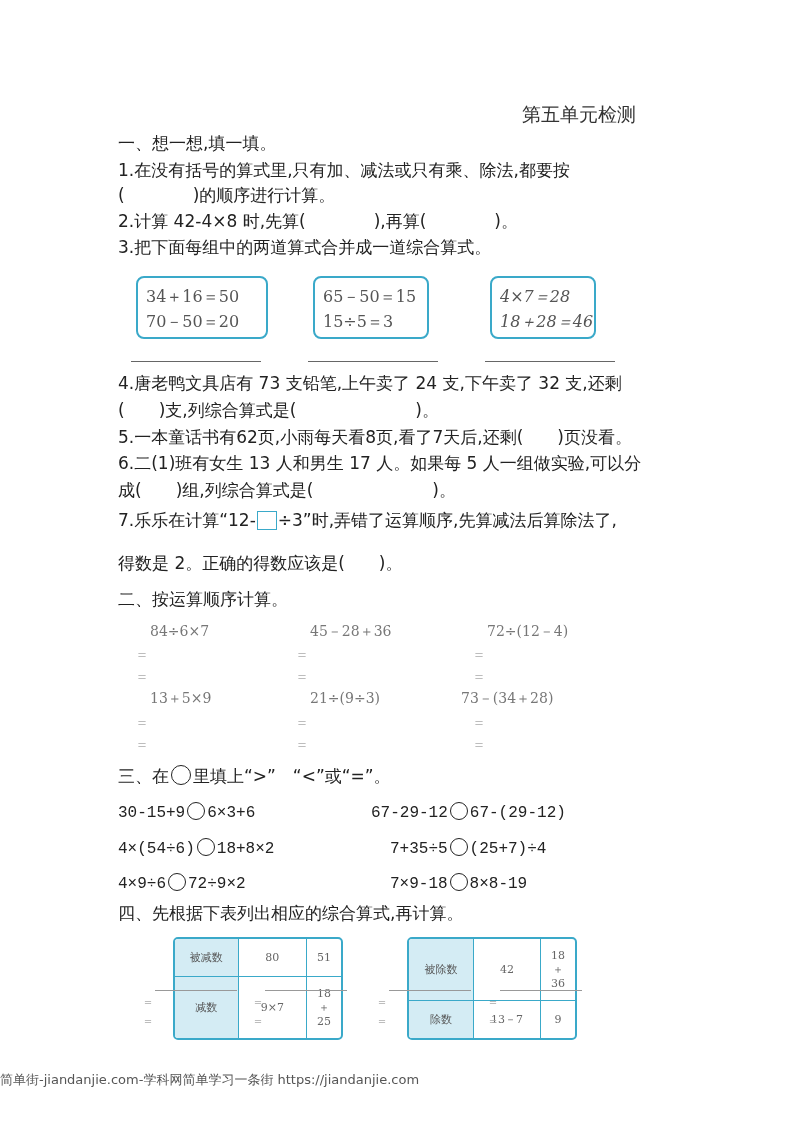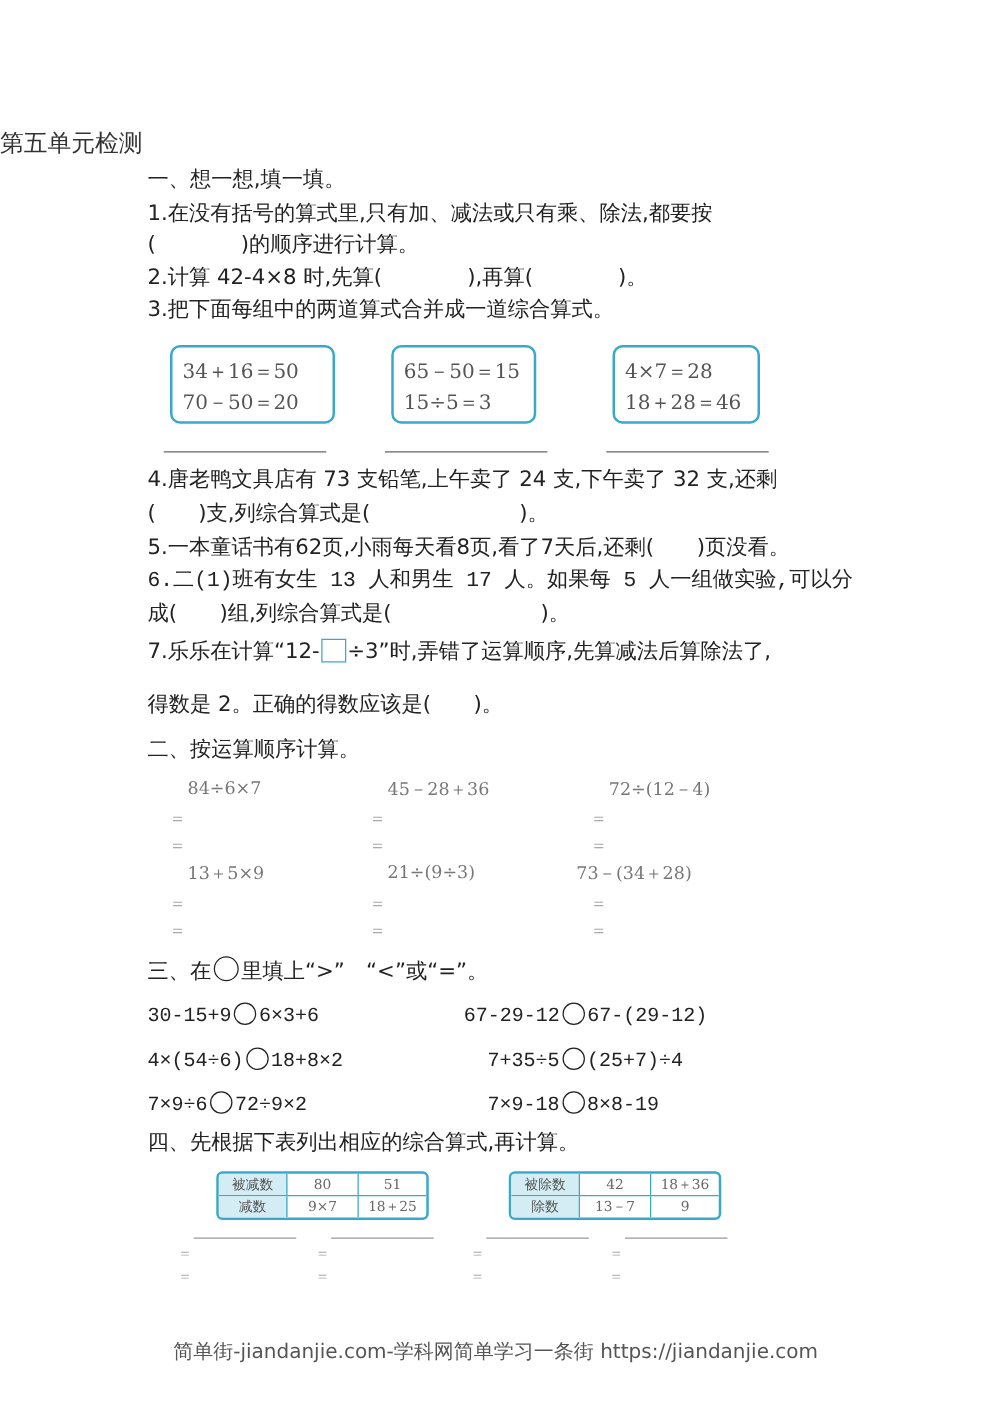--- a/index.html
+++ b/index.html
@@ -1,73 +1,73 @@
 <!DOCTYPE html>
 <html><head>
 <meta charset="utf-8">
 <style>
   html, body { margin:0; padding:0; background:#fff; }
   body { width:793px; height:1122px; position:relative; overflow:hidden;
          font-family:"DejaVu Sans", "Liberation Sans", sans-serif; color:#222; }
   .abs { position:absolute; white-space:nowrap; }
-  .title { left:0; width:636px; top:102px; text-align:left; font-size:19px; color:#333;
+  .title { left:0; width:636px; top:102px; text-align:right; font-size:19px; color:#333;
            font-family:"DejaVu Serif","Liberation Serif", serif; }
   .line { font-size:17px; color:#222; }
   .sec { font-size:17px; color:#222; }
   .box { position:absolute; border:2px solid #3aa9c9; border-radius:8px; background:#fff;
          font-family:"DejaVu Serif","Liberation Serif", serif; font-size:16px; color:#555;
          padding:6px 0 0 8px; box-sizing:border-box; line-height:25px; }
   .uline { position:absolute; height:1px; background:#666; }
   .calc { font-family:"DejaVu Serif","Liberation Serif", serif; font-size:14px; color:#777; }
   .eq { font-family:"DejaVu Serif","Liberation Serif", serif; font-size:14px; color:#aaa; }
   .cmp { font-family:Liberation Mono, monospace; font-size:16px; color:#222; }
   .circle { display:inline-block; width:18px; height:18px; border:1.6px solid #222; border-radius:50%;
             vertical-align:-3px; margin:0 2px; box-sizing:border-box; }
   .sq { display:inline-block; width:20px; height:19px; border:1.5px solid #3aa9c9; vertical-align:-4px;
         box-sizing:border-box; margin:0 1px; }
   table.dt { position:absolute; border-collapse:separate; border-spacing:0; border:2px solid #3aa9c9;
              border-radius:5px; overflow:hidden; font-family:"DejaVu Serif","Liberation Serif", serif;
              font-size:11px; color:#666; }
-  table.dt td { height:17px; text-align:center; border-right:1px solid #3aa9c9; border-bottom:1px solid #3aa9c9; padding:0; }
+  table.dt td { height:17px; text-align:center; border-right:1px solid #3aa9c9; border-bottom:1px solid #3aa9c9; padding:10px; }
   table.dt tr:last-child td { border-bottom:none; }
   table.dt td:last-child { border-right:none; }
   table.dt td.hd { background:#d4ecf4; color:#555; }
-  .footer { left:0; width:793px; top:1071px; text-align:center; font-size:16px; color:#555; }
+  .footer { left:0; width:793px; top:1071px; font-size:13px; color:#555; }
 </style>
 </head>
 <body>
 
 <div class="abs title">第五单元检测</div>
 
 <div class="abs sec" style="left:118px;top:132px;">一、想一想,填一填。</div>
 <div class="abs line" style="left:118px;top:159px;">1.在没有括号的算式里,只有加、减法或只有乘、除法,都要按</div>
 <div class="abs line" style="left:118px;top:184px;">(　　　　)的顺序进行计算。</div>
 <div class="abs line" style="left:118px;top:210px;">2.计算 42-4×8 时,先算(　　　　),再算(　　　　)。</div>
 <div class="abs line" style="left:118px;top:236px;">3.把下面每组中的两道算式合并成一道综合算式。</div>
 
 <div class="box" style="left:136px;top:276px;width:132px;height:63px;">
   <div>34＋16＝50</div>
   <div>70－50＝20</div>
 </div>
 <div class="box" style="left:313px;top:276px;width:116px;height:63px;">
   <div>65－50＝15</div>
   <div>15÷5＝3</div>
 </div>
-<div class="box" style="left:490px;top:276px;width:118px;height:63px;">
+<div class="box" style="left:490px;top:276px;width:106px;height:63px;font-style:italic;">
   <div>4×7＝28</div>
   <div>18＋28＝46</div>
 </div>
 <div class="uline" style="left:131px;top:361px;width:130px;"></div>
 <div class="uline" style="left:308px;top:361px;width:130px;"></div>
 <div class="uline" style="left:485px;top:361px;width:130px;"></div>
 
 <div class="abs line" style="left:118px;top:372px;">4.唐老鸭文具店有 73 支铅笔,上午卖了 24 支,下午卖了 32 支,还剩</div>
 <div class="abs line" style="left:118px;top:399px;">(　　)支,列综合算式是(　　　　　　　)。</div>
 <div class="abs line" style="left:118px;top:426px;">5.一本童话书有62页,小雨每天看8页,看了7天后,还剩(　　)页没看。</div>
-<div class="abs line" style="left:118px;top:452px;font-family:Liberation Mono, monospace;">6.二(1)班有女生 13 人和男生 17 人。如果每 5 人一组做实验,可以分</div>
+<div class="abs line" style="left:118px;top:452px;">6.二(1)班有女生 13 人和男生 17 人。如果每 5 人一组做实验,可以分</div>
 <div class="abs line" style="left:118px;top:479px;">成(　　)组,列综合算式是(　　　　　　　)。</div>
 <div class="abs line" style="left:118px;top:509px;">
   <span>7.乐乐在计算“12-</span><span class="sq"></span><span>÷3”时,弄错了运算顺序,先算减法后算除法了,</span>
 </div>
 <div class="abs line" style="left:118px;top:552px;">得数是 2。正确的得数应该是(　　)。</div>
 
 <div class="abs sec" style="left:118px;top:588px;">二、按运算顺序计算。</div>
 
 <div class="abs calc" style="left:150px;top:623px;">84÷6×7</div>
 <div class="abs calc" style="left:310px;top:623px;">45－28＋36</div>
@@ -99,21 +99,21 @@
 <div class="abs cmp" style="left:371px;top:802px;">
   <span>67-29-12</span><span class="circle"></span><span>67-(29-12)</span>
 </div>
 <div class="abs cmp" style="left:118px;top:838px;">
   <span>4×(54÷6)</span><span class="circle"></span><span>18+8×2</span>
 </div>
 <div class="abs cmp" style="left:390px;top:838px;">
   <span>7+35÷5</span><span class="circle"></span><span>(25+7)÷4</span>
 </div>
 <div class="abs cmp" style="left:118px;top:873px;">
-  <span>7×9÷6</span><span class="circle"></span><span>72÷9×2</span>
+  <span>4×9÷6</span><span class="circle"></span><span>72÷9×2</span>
 </div>
 <div class="abs cmp" style="left:390px;top:873px;">
   <span>7×9-18</span><span class="circle"></span><span>8×8-19</span>
 </div>
 
 <div class="abs sec" style="left:118px;top:902px;">四、先根据下表列出相应的综合算式,再计算。</div>
 
 <table class="dt" style="left:173px;top:937px;width:170px;">
   <tbody>
       <tr>

